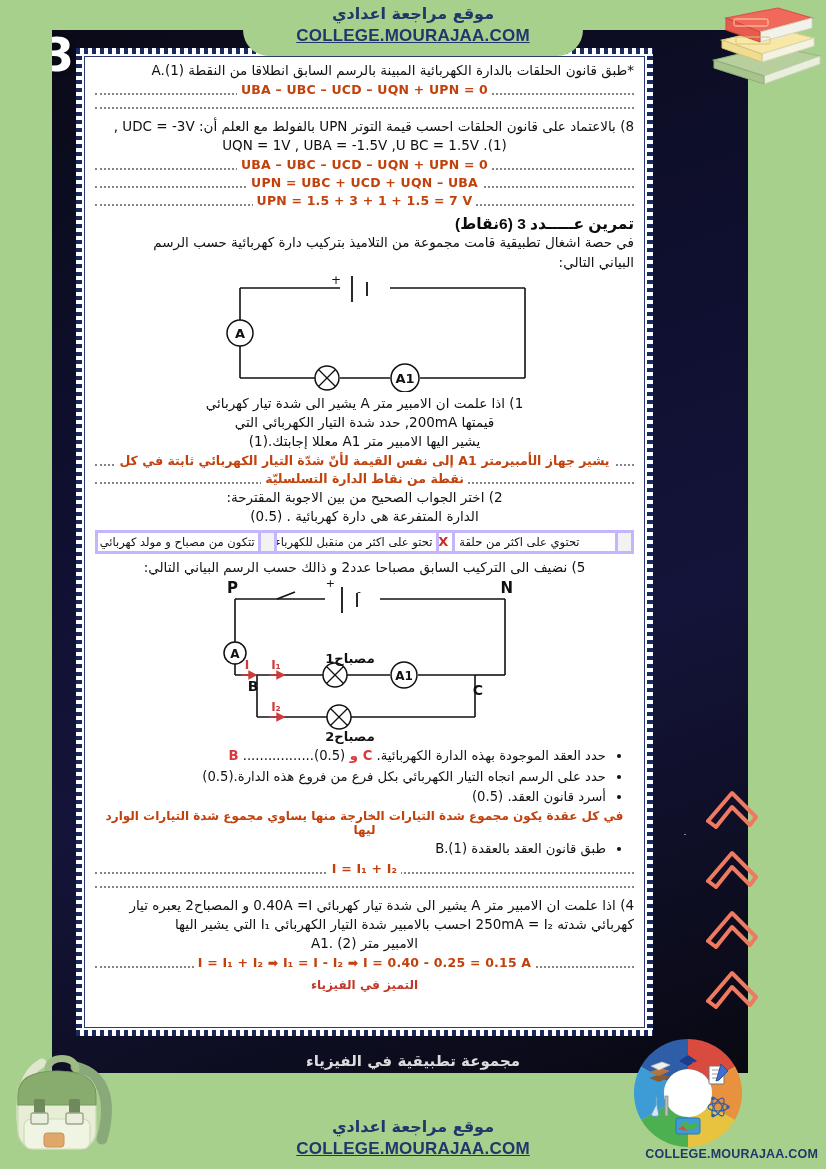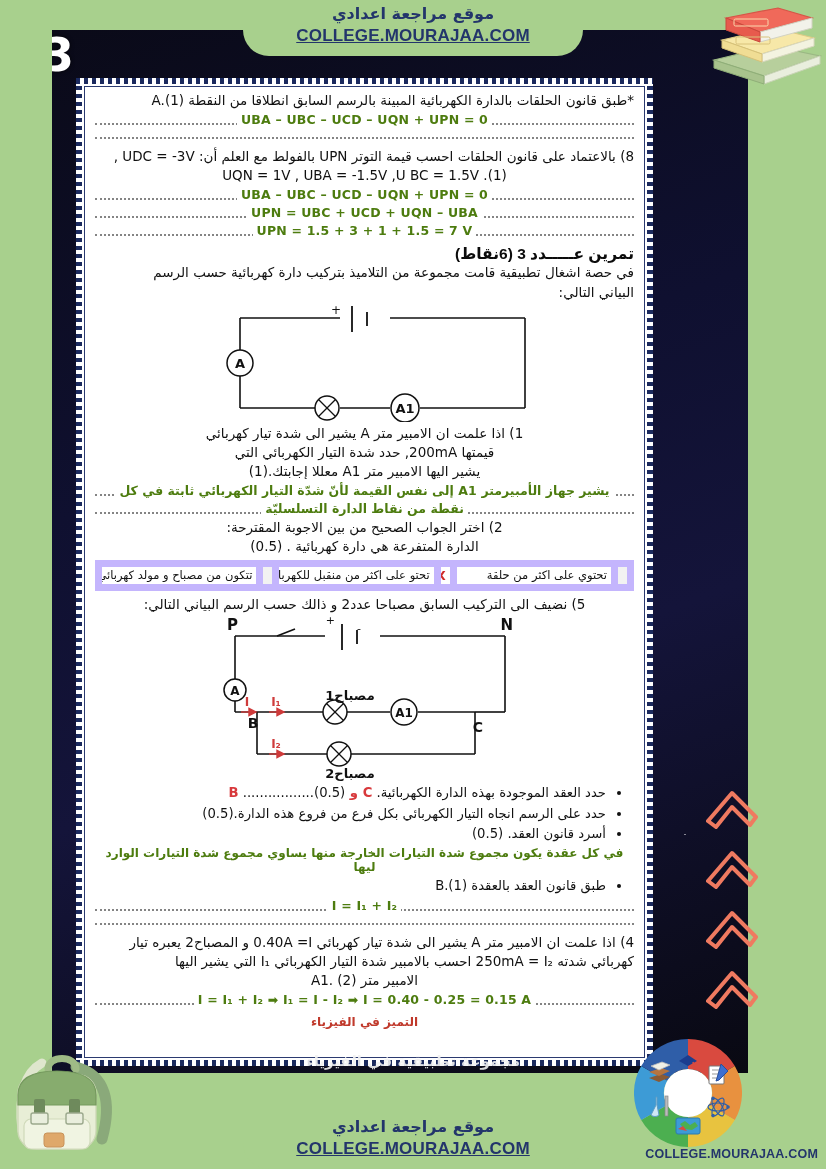--- a/index.html
+++ b/index.html
@@ -66,21 +66,21 @@
     color: #ffffff;
     font-family: "DejaVu Sans", sans-serif;
     letter-spacing: -1px;
     z-index: 9;
     text-shadow: 0 0 4px rgba(0,0,0,.8);
   }
 
   
   .sheet-frame {
     position: absolute;
-    left: 76px; top: 78px;
+    left: 76px; top: 48px;
     width: 577px; height: 988px;
     background: #ffffff;
     z-index: 10;
     padding: 12px;
     background-image:
       repeating-linear-gradient(90deg, #1b2a5e 0 4px, #ffffff 4px 8px),
       repeating-linear-gradient(90deg, #1b2a5e 0 4px, #ffffff 4px 8px),
       repeating-linear-gradient(0deg, #1b2a5e 0 4px, #ffffff 4px 8px),
       repeating-linear-gradient(0deg, #1b2a5e 0 4px, #ffffff 4px 8px);
     background-size: 100% 6px, 100% 6px, 6px 100%, 6px 100%;
@@ -115,21 +115,21 @@
     font-weight: 700;
     font-size: 15.5px;
     color: #0b0b0b;
     margin-top: 6px;
     letter-spacing: 0.3px;
   }
 
   
   .hand {
     direction: rtl;
-    color: #4d7c0f;
+    color: #c2410c;
     font-weight: 700;
     font-size: 12.5px;
     font-family: "DejaVu Sans", sans-serif;
     text-align: center;
     letter-spacing: .2px;
   }
   .hand.ltr { direction: ltr; }
 
   
   .dotline {
@@ -152,26 +152,26 @@
 
   
   .opt-table {
     width: 100%;
     border-collapse: collapse;
     direction: rtl;
     margin: 3px 0 4px 0;
     table-layout: fixed;
   }
   .opt-table td {
-    border: 7px solid #c4b5fd;
+    border: 3px solid #c4b5fd;
     height: 21px;
     font-size: 11.5px;
     font-family: "DejaVu Sans", sans-serif;
     padding: 1px 4px;
-    text-align: right;
+    text-align: left;
     color: #111;
     white-space: nowrap;
     overflow: hidden;
   }
   .opt-table td.box { width: 16px; background: #f2f2f2; }
   .opt-table td.box.checked {
     color: #cf2a2a;
     font-weight: 700;
     font-size: 13px;
     background: #ffffff;

